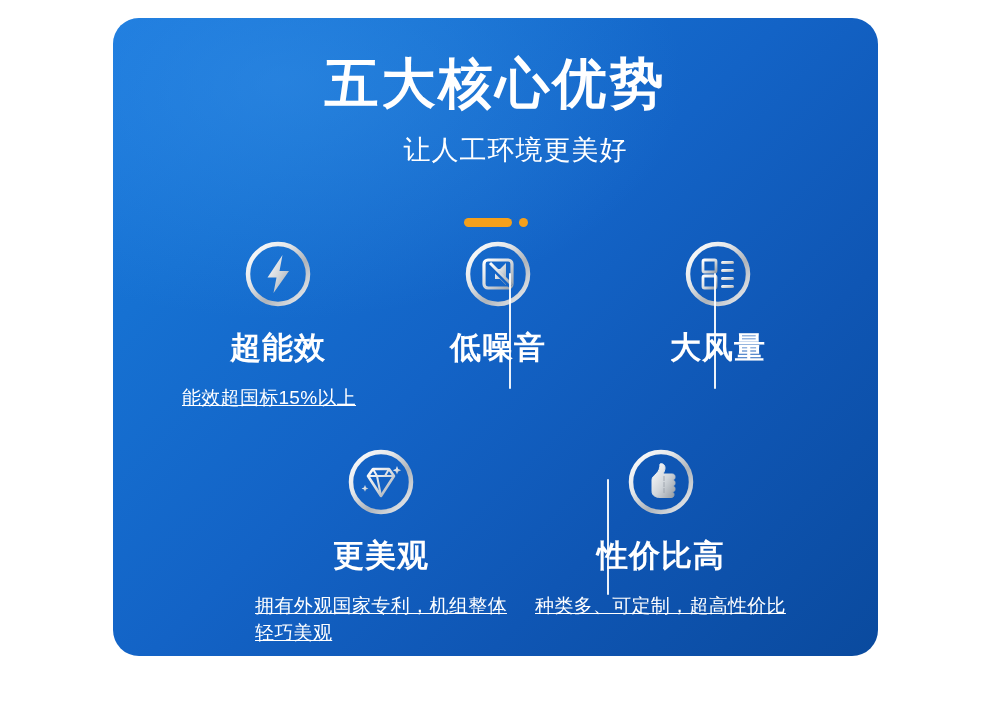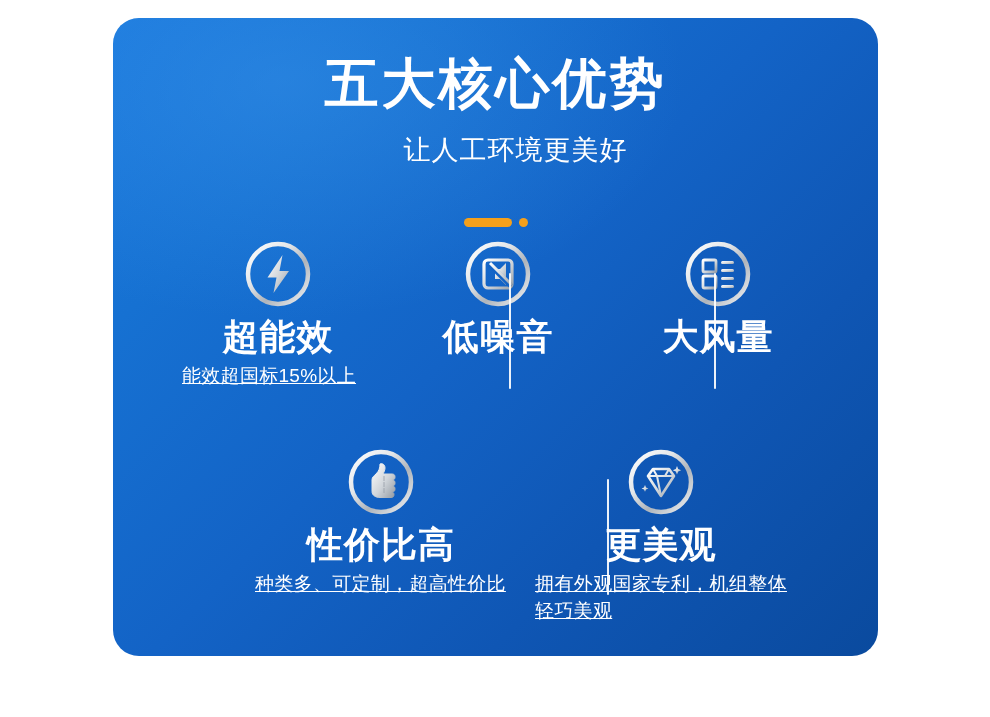--- a/index.html
+++ b/index.html
@@ -123,23 +123,23 @@
   }
 
   .icon-wrap {
     width: 68px;
     height: 68px;
     display: block;
   }
   .icon-wrap svg { display: block; }
 
   .feature-title {
-    margin: 0;
+    margin: 11px;
     padding-top: 12px;
-    font-size: 36px;
+    font-size: 31px;
     line-height: 34px;
     font-weight: bold;
     color: #ffffff;
     text-align: center;
     letter-spacing: 1px;
   }
   .feature-desc {
     margin: 0;
     padding-top: 8px;
     font-size: 19px;
@@ -276,20 +276,49 @@
 
     </div>
 
     <div class="row row-2">
 
       <div class="feature">
         <div class="feature-inner">
           <span class="icon-wrap">
             <svg viewBox="0 0 68 68" width="68" height="68" aria-hidden="true">
               <defs>
+                <linearGradient id="ringD" x1="0" y1="0" x2="1" y2="1">
+                  <stop offset="0%" stop-color="#ffffff"></stop>
+                  <stop offset="35%" stop-color="#e4e7ea"></stop>
+                  <stop offset="62%" stop-color="#aeb4bb"></stop>
+                  <stop offset="100%" stop-color="#f2f4f6"></stop>
+                </linearGradient>
+                <linearGradient id="gemD" x1="0" y1="0" x2="1" y2="1">
+                  <stop offset="0%" stop-color="#ffffff"></stop>
+                  <stop offset="55%" stop-color="#d4d9de"></stop>
+                  <stop offset="100%" stop-color="#9aa1a9"></stop>
+                </linearGradient>
+              </defs>
+              <circle cx="34" cy="34" r="30" fill="none" stroke="url(#ringD)" stroke-width="4.5"></circle>
+              <path d="M21 28 L26 21 L42 21 L47 28 L34 48 Z" fill="none" stroke="url(#gemD)" stroke-width="2.6" stroke-linejoin="round"></path>
+              <path d="M21 28 L47 28 M26 21 L30 28 L34 48 M42 21 L38 28" fill="none" stroke="url(#gemD)" stroke-width="2" stroke-linejoin="round"></path>
+              <path d="M50 18 l1.2 3 3 1.2 -3 1.2 -1.2 3 -1.2 -3 -3 -1.2 3 -1.2 z" fill="url(#gemD)"></path>
+              <path d="M18 37 l1 2.4 2.4 1 -2.4 1 -1 2.4 -1 -2.4 -2.4 -1 2.4 -1 z" fill="url(#gemD)"></path>
+            </svg>
+          </span>
+          <h2 class="feature-title">更美观</h2>
+          <p class="feature-desc justified">拥有外观国家专利，机组整体轻巧美观</p>
+        </div>
+      </div>
+
+      <div class="feature">
+        <div class="feature-inner">
+          <span class="icon-wrap">
+            <svg viewBox="0 0 68 68" width="68" height="68" aria-hidden="true">
+              <defs>
                 <linearGradient id="ringE" x1="0" y1="0" x2="1" y2="1">
                   <stop offset="0%" stop-color="#ffffff"></stop>
                   <stop offset="35%" stop-color="#e4e7ea"></stop>
                   <stop offset="62%" stop-color="#aeb4bb"></stop>
                   <stop offset="100%" stop-color="#f2f4f6"></stop>
                 </linearGradient>
                 <linearGradient id="thumbE" x1="0" y1="0" x2="1" y2="1">
                   <stop offset="0%" stop-color="#ffffff"></stop>
                   <stop offset="55%" stop-color="#d0d5da"></stop>
                   <stop offset="100%" stop-color="#949ba3"></stop>
@@ -301,45 +330,16 @@
                        l-2 0 l2 0 c2 0 3 1 3 3 c0 2 -1 3 -3 3 l-2 0 l1 0 c2 0 3 1 3 2.5
                        c0 2 -1 3 -3 3 l-11 0 c-4 0 -8 -2 -8 -6 z" fill="url(#thumbE)" stroke="url(#thumbE)" stroke-width="1"></path>
               <path d="M37 28 l0 5 M37 34 l0 5 M37 40 l0 5" fill="none" stroke="#9aa1a9" stroke-width="1.2" opacity="0.7"></path>
             </svg>
           </span>
           <h2 class="feature-title">性价比高</h2>
           <p class="feature-desc justified">种类多、可定制，超高性价比</p>
         </div>
       </div>
 
-      <div class="feature">
-        <div class="feature-inner">
-          <span class="icon-wrap">
-            <svg viewBox="0 0 68 68" width="68" height="68" aria-hidden="true">
-              <defs>
-                <linearGradient id="ringD" x1="0" y1="0" x2="1" y2="1">
-                  <stop offset="0%" stop-color="#ffffff"></stop>
-                  <stop offset="35%" stop-color="#e4e7ea"></stop>
-                  <stop offset="62%" stop-color="#aeb4bb"></stop>
-                  <stop offset="100%" stop-color="#f2f4f6"></stop>
-                </linearGradient>
-                <linearGradient id="gemD" x1="0" y1="0" x2="1" y2="1">
-                  <stop offset="0%" stop-color="#ffffff"></stop>
-                  <stop offset="55%" stop-color="#d4d9de"></stop>
-                  <stop offset="100%" stop-color="#9aa1a9"></stop>
-                </linearGradient>
-              </defs>
-              <circle cx="34" cy="34" r="30" fill="none" stroke="url(#ringD)" stroke-width="4.5"></circle>
-              <path d="M21 28 L26 21 L42 21 L47 28 L34 48 Z" fill="none" stroke="url(#gemD)" stroke-width="2.6" stroke-linejoin="round"></path>
-              <path d="M21 28 L47 28 M26 21 L30 28 L34 48 M42 21 L38 28" fill="none" stroke="url(#gemD)" stroke-width="2" stroke-linejoin="round"></path>
-              <path d="M50 18 l1.2 3 3 1.2 -3 1.2 -1.2 3 -1.2 -3 -3 -1.2 3 -1.2 z" fill="url(#gemD)"></path>
-              <path d="M18 37 l1 2.4 2.4 1 -2.4 1 -1 2.4 -1 -2.4 -2.4 -1 2.4 -1 z" fill="url(#gemD)"></path>
-            </svg>
-          </span>
-          <h2 class="feature-title">更美观</h2>
-          <p class="feature-desc justified">拥有外观国家专利，机组整体轻巧美观</p>
-        </div>
-      </div>
-
     </div>
 
   </div>
 </div>
 
 </body></html>

